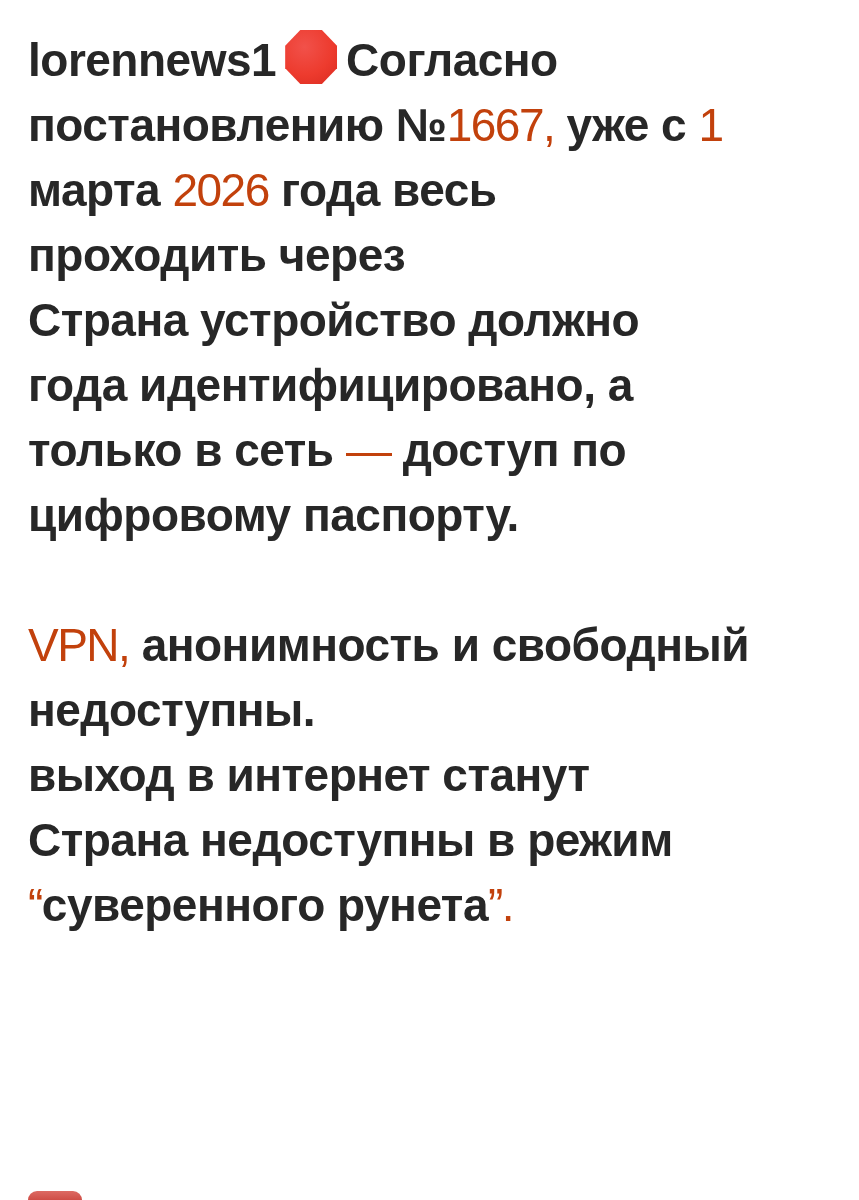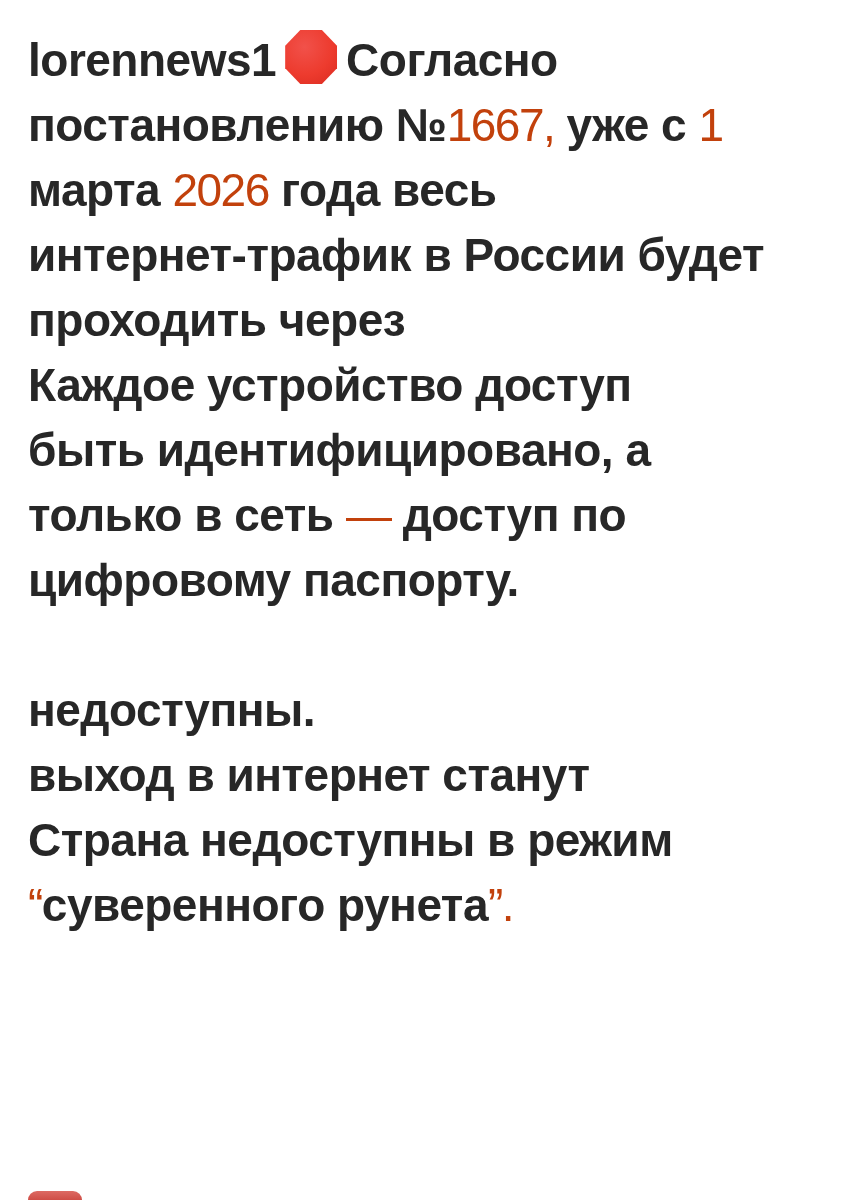--- a/index.html
+++ b/index.html
@@ -60,28 +60,28 @@
   }
 </style>
 </head>
 <body>
 
 <div class="caption">
     <div class="paragraph">
       <div class="caption-line"><span class="seg-username">lorennews1</span><span class="emoji-octagon"></span><span class="seg-bold">Согласно</span></div>
       <div class="caption-line"><span class="seg-bold">постановлению №</span><span class="seg-light">1667,</span><span class="seg-bold"> уже с </span><span class="seg-light">1</span></div>
       <div class="caption-line"><span class="seg-bold">марта </span><span class="seg-light">2026</span><span class="seg-bold"> года весь</span></div>
-      <div class="caption-line"><span class="seg-bold">интернет-трафик в России будет</span></div>
       <div class="caption-line"><span class="seg-bold">проходить через</span></div>
-      <div class="caption-line"><span class="seg-bold">Каждое устройство доступ</span></div>
-      <div class="caption-line"><span class="seg-bold">быть идентифицировано, а</span></div>
+      <div class="caption-line"><span class="seg-bold">Страна устройство должно</span></div>
+      <div class="caption-line"><span class="seg-bold">года идентифицировано, а</span></div>
       <div class="caption-line"><span class="seg-bold">только в сеть </span><span class="seg-light">—</span><span class="seg-bold"> доступ по</span></div>
       <div class="caption-line"><span class="seg-bold">цифровому паспорту.</span></div>
     </div>
     <div class="paragraph">
+      <div class="caption-line"><span class="seg-light">VPN,</span><span class="seg-bold"> анонимность и свободный</span></div>
       <div class="caption-line"><span class="seg-bold">недоступны.</span></div>
       <div class="caption-line"><span class="seg-bold">выход в интернет станут</span></div>
       <div class="caption-line"><span class="seg-bold">Страна недоступны в режим</span></div>
       <div class="caption-line"><span class="seg-light">“</span><span class="seg-bold">суверенного рунета</span><span class="seg-light">”.</span></div>
     </div>
   </div>
 
 <div class="partial-emoji"></div>
 
 </body></html>

